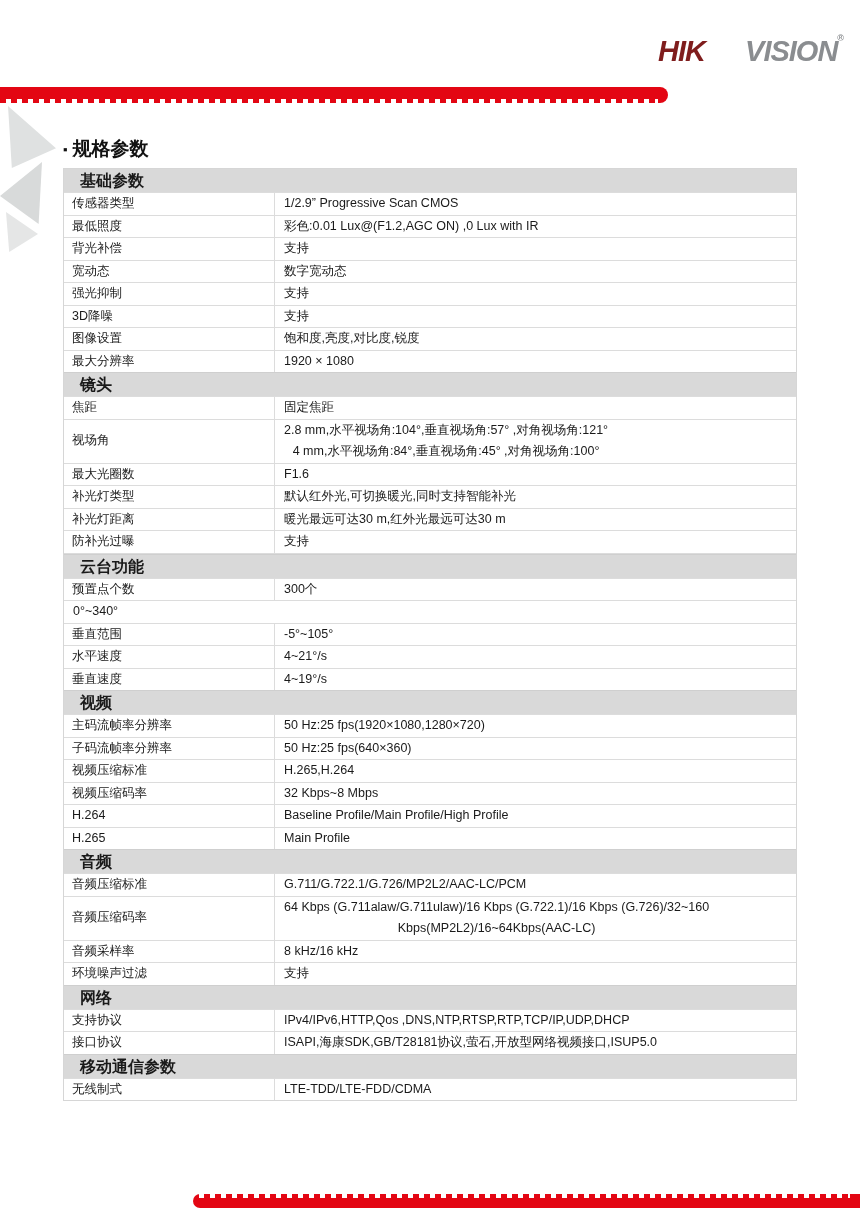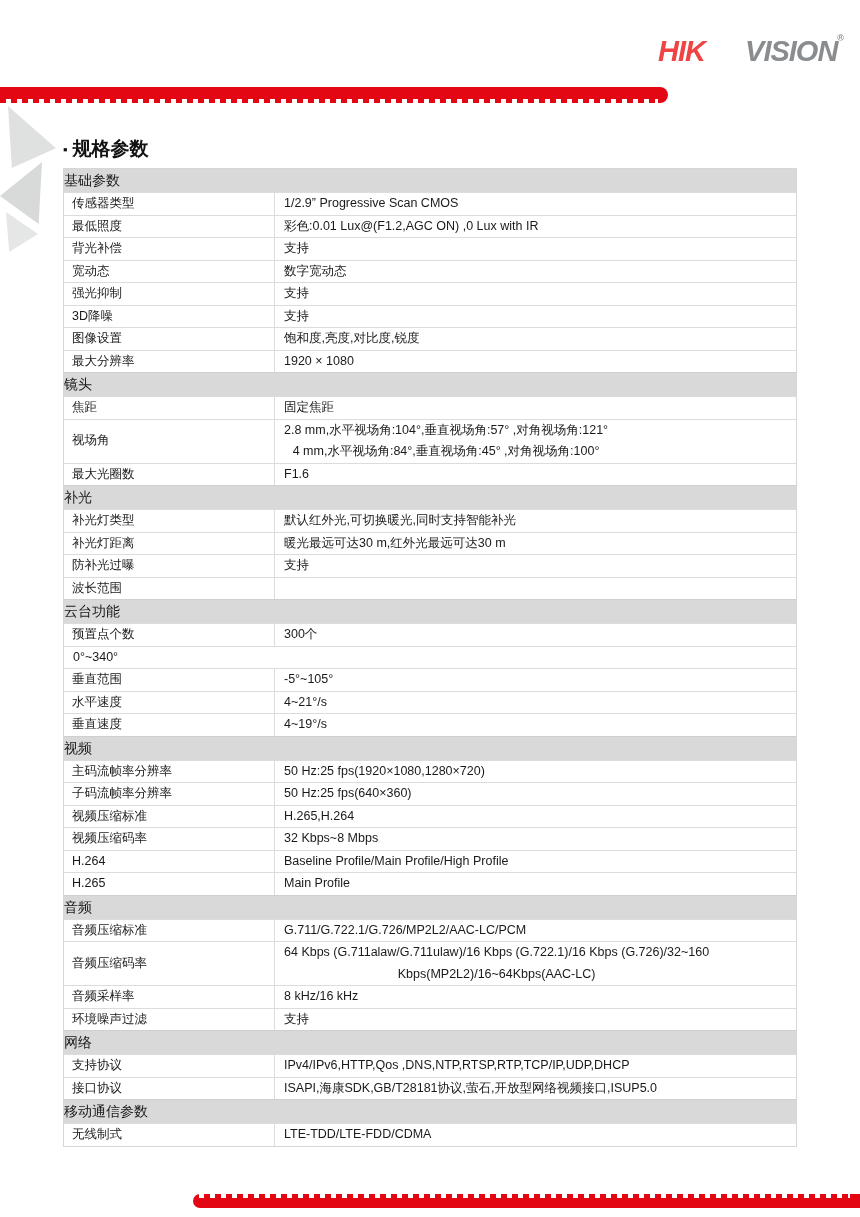--- a/index.html
+++ b/index.html
@@ -11,21 +11,21 @@
     color:#1a1a1a;
     overflow:hidden;
   }
 
   
   .logo {
     position:absolute; top:33px; right:16px;
     font-style:italic; font-weight:bold; font-size:29px;
     letter-spacing:-1px; white-space:nowrap;
   }
-  .logo .hik   { color:#ef4444;font-style:italic; }
+  .logo .hik   { color:#7f1d1d;font-style:italic; }
   .logo .vision{ color:#8a8d90;margin-left:40px; }
   .logo .reg   { font-size:9px; vertical-align:20px; color:#8a8d90; font-style:normal; letter-spacing:0; }
 
   .top-bar {
     position:absolute; top:87px; left:0;
     width:668px; height:16px;
     background:#e30613;
     border-radius:0 8px 8px 0;
   }
   .top-bar .dashes, .bottom-bar .dashes {
@@ -53,22 +53,22 @@
   .title .bullet { font-size:13px; line-height:19px; }
 
   
   .spec-table {
     position:absolute; left:63px; top:168px; width:734px;
     border:1px solid #d6d6d6;
     font-size:12.5px;
   }
   .sec {
     background:#d9d9d9;
-    font-weight:normal; font-size:14px;
-    padding:4px 0; line-height:15px;
+    font-weight:bold; font-size:16px;
+    padding:4px 16px; line-height:15px;
     border-top:1px solid #cfcfcf;
   }
   .sec:first-child { border-top:none; }
   .row { display:flex; border-top:1px solid #dcdcdc; }
   .cell-label {
     width:211px; flex:0 0 211px;
     padding:0 8px;
     display:flex; align-items:center;
     line-height:21.5px;
     border-right:1px solid #dcdcdc;
@@ -154,35 +154,33 @@
     </div>
     <div class="row">
       <div class="cell-label">视场角</div>
       <div class="cell-value">2.8 mm,水平视场角:104°,垂直视场角:57° ,对角视场角:121°
 4 mm,水平视场角:84°,垂直视场角:45° ,对角视场角:100°</div>
     </div>
     <div class="row">
       <div class="cell-label">最大光圈数</div>
       <div class="cell-value">F1.6</div>
     </div>
-    <div class="sec">补光</div>
     <div class="row">
       <div class="cell-label">补光灯类型</div>
       <div class="cell-value">默认红外光,可切换暖光,同时支持智能补光</div>
     </div>
     <div class="row">
       <div class="cell-label">补光灯距离</div>
       <div class="cell-value">暖光最远可达30 m,红外光最远可达30 m</div>
     </div>
     <div class="row">
       <div class="cell-label">防补光过曝</div>
       <div class="cell-value">支持</div>
     </div>
     <div class="row">
-      <div class="cell-label">波长范围</div>
     </div>
     <div class="sec">云台功能</div>
     <div class="row">
       <div class="cell-label">预置点个数</div>
       <div class="cell-value">300个</div>
     </div>
     <div class="row">
       <div class="cell-value">0°~340°</div>
     </div>
     <div class="row">

